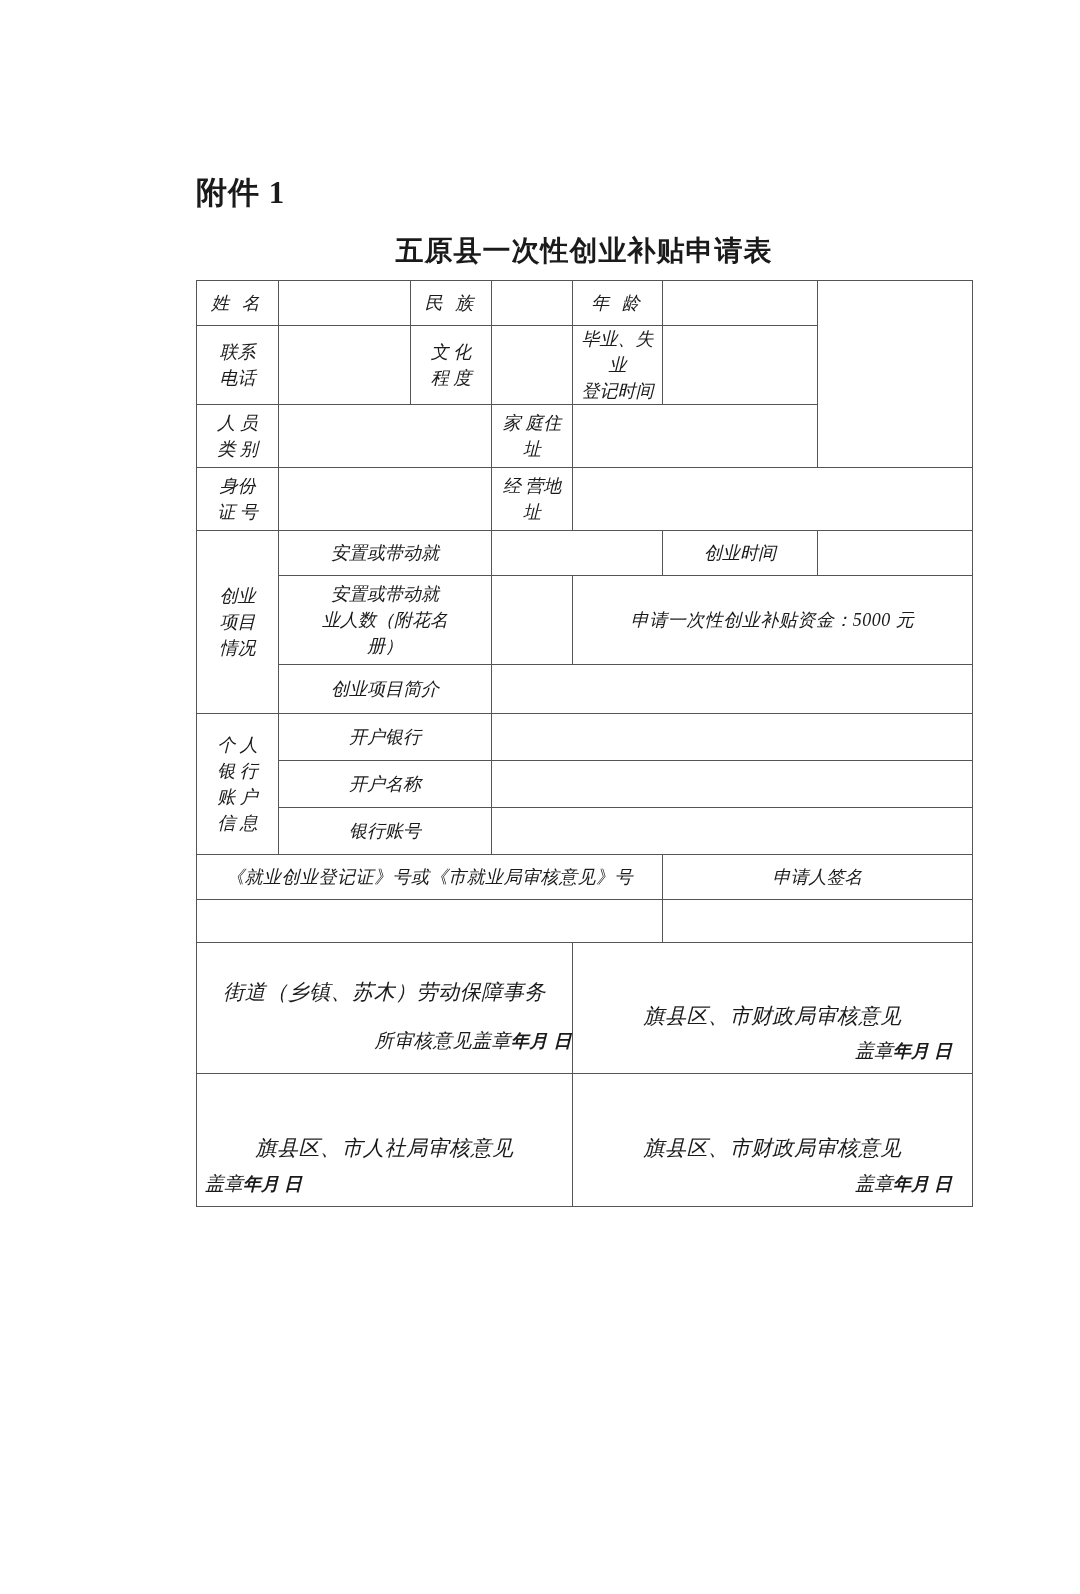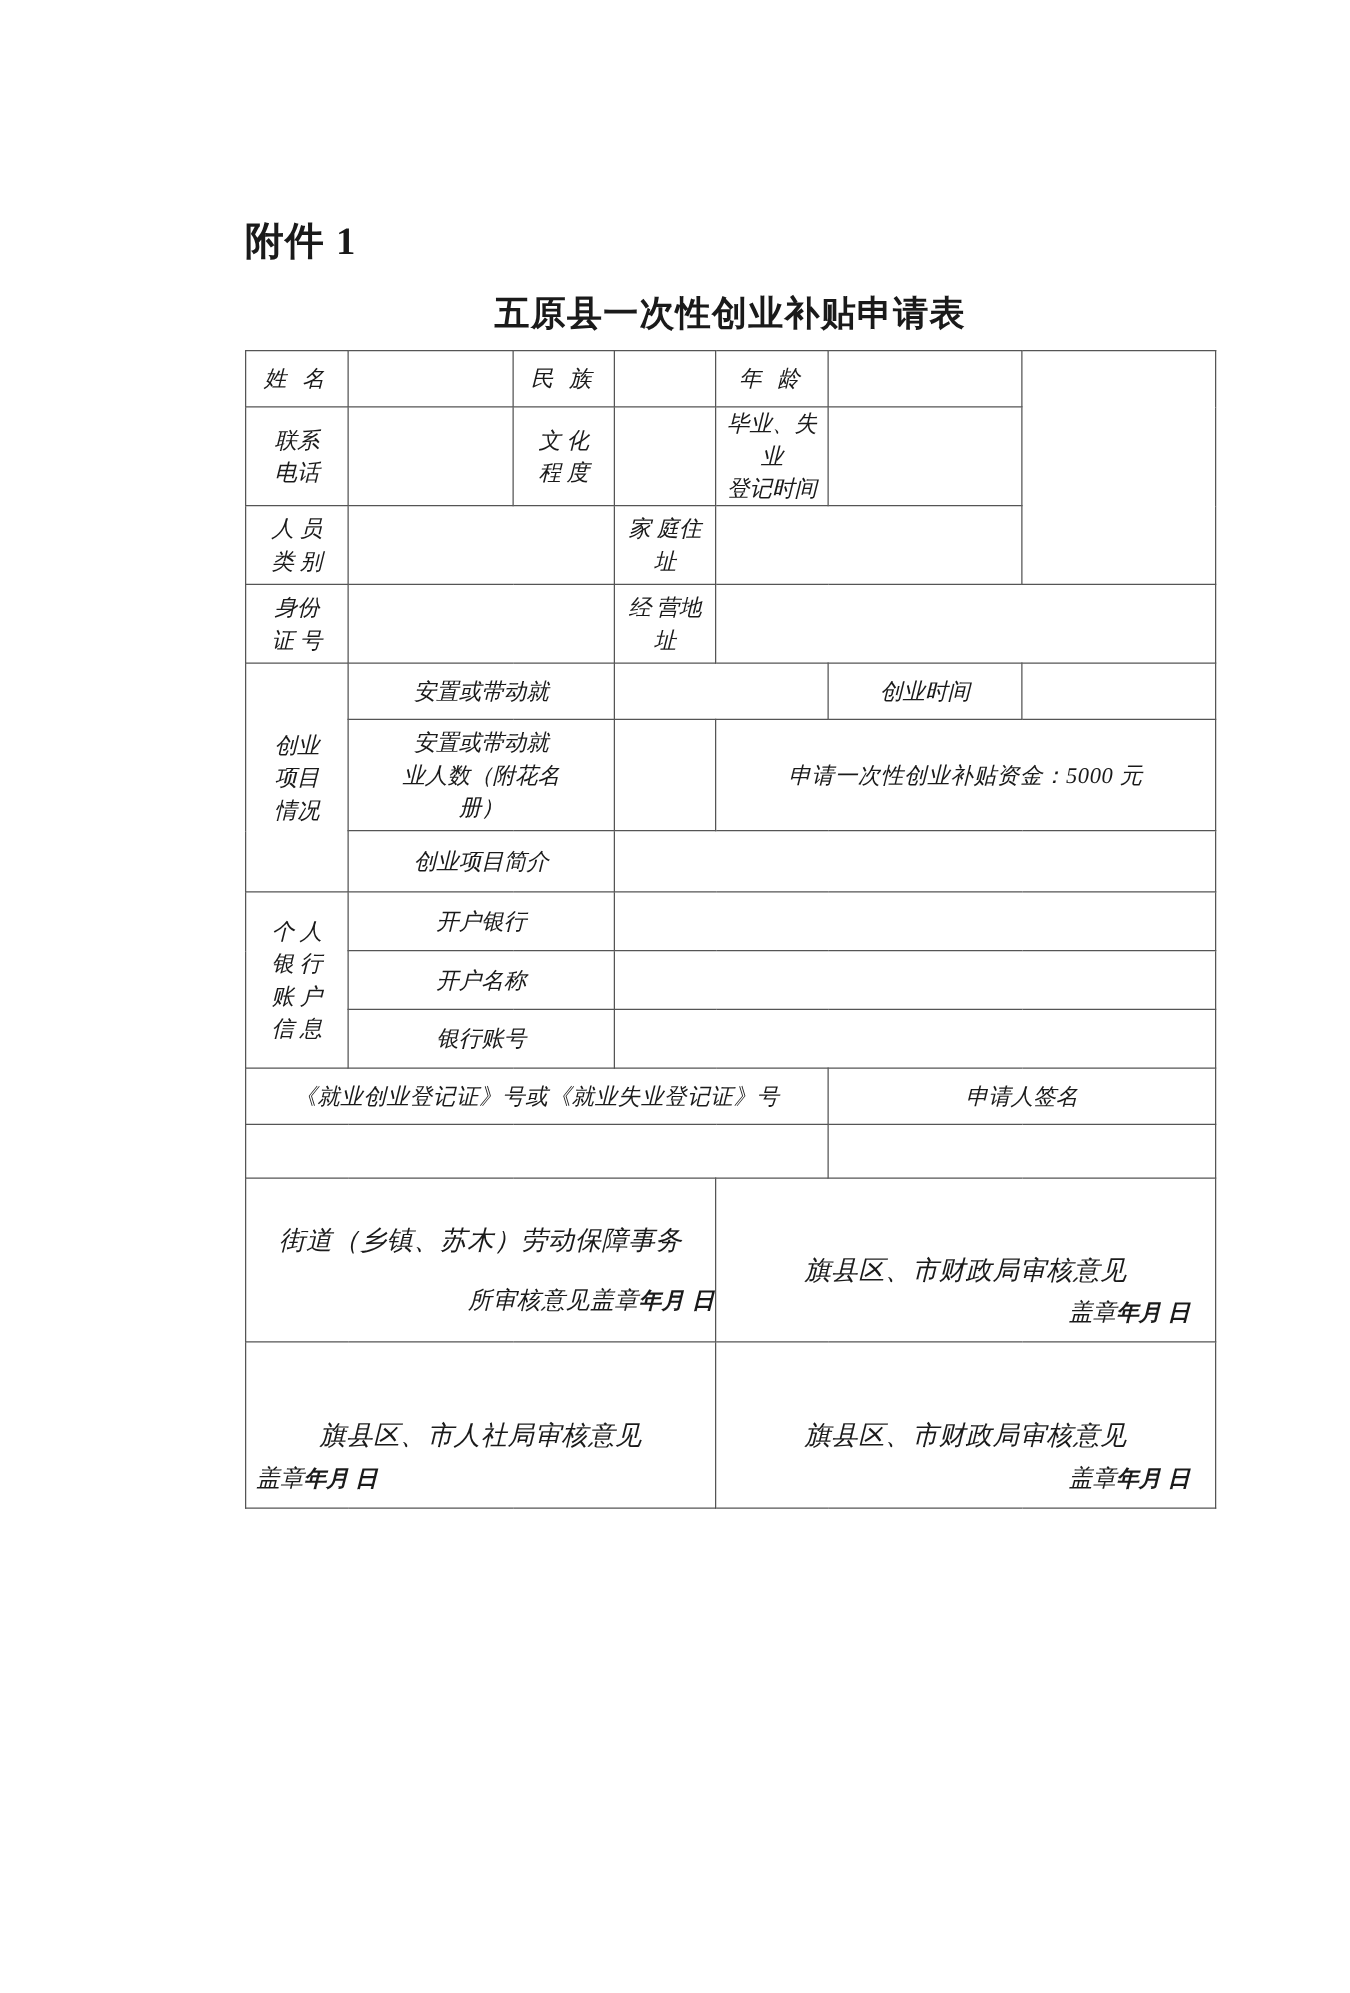--- a/index.html
+++ b/index.html
@@ -271,21 +271,21 @@
         <tr>
           <td class="lbl-tight" style="height:46px" colspan="2">开户名称</td>
           <td class="blank" colspan="4"></td>
         </tr>
         <tr>
           <td class="lbl-tight" style="height:46px" colspan="2">银行账号</td>
           <td class="blank" colspan="4"></td>
         </tr>
 
         <tr class="cert-row">
-          <td class="cert-label" style="height:44px" colspan="5">《就业创业登记证》号或《就业失业登记证》号</td>
+          <td class="cert-label" style="height:44px" colspan="5">《就业创业登记证》号或《市就业局审核意见》号</td>
           <td class="lbl-tight" colspan="2">申请人签名</td>
         </tr>
 
         <tr>
           <td class="blank" style="height:42px" colspan="5"></td>
           <td class="blank" colspan="2"></td>
         </tr>
 
         <tr>
           <td class="review-cell" style="height:130px" colspan="4">

